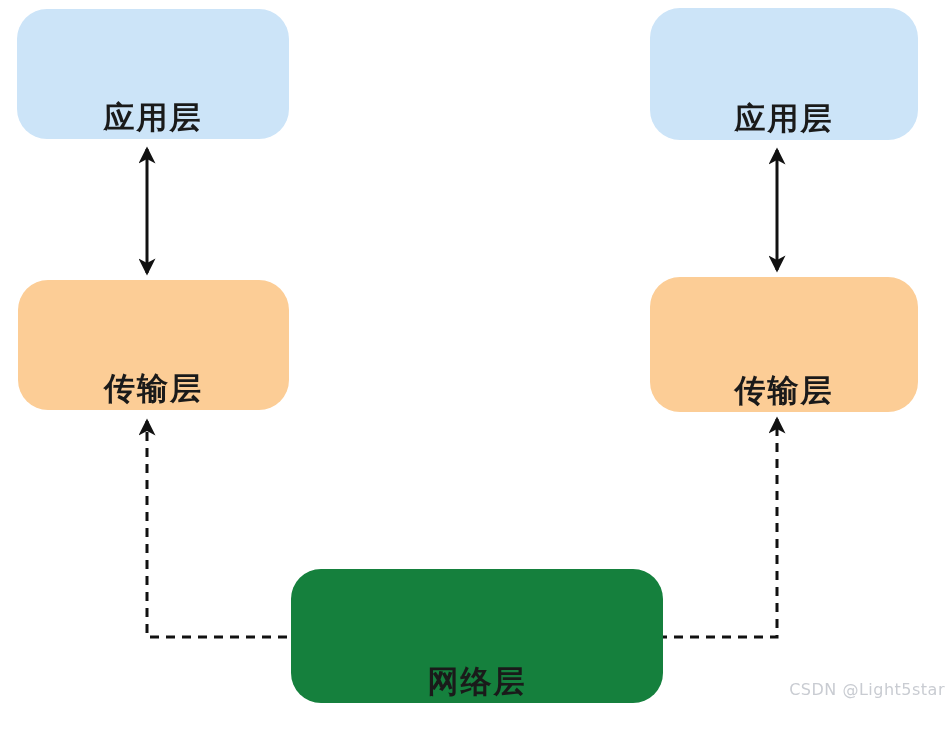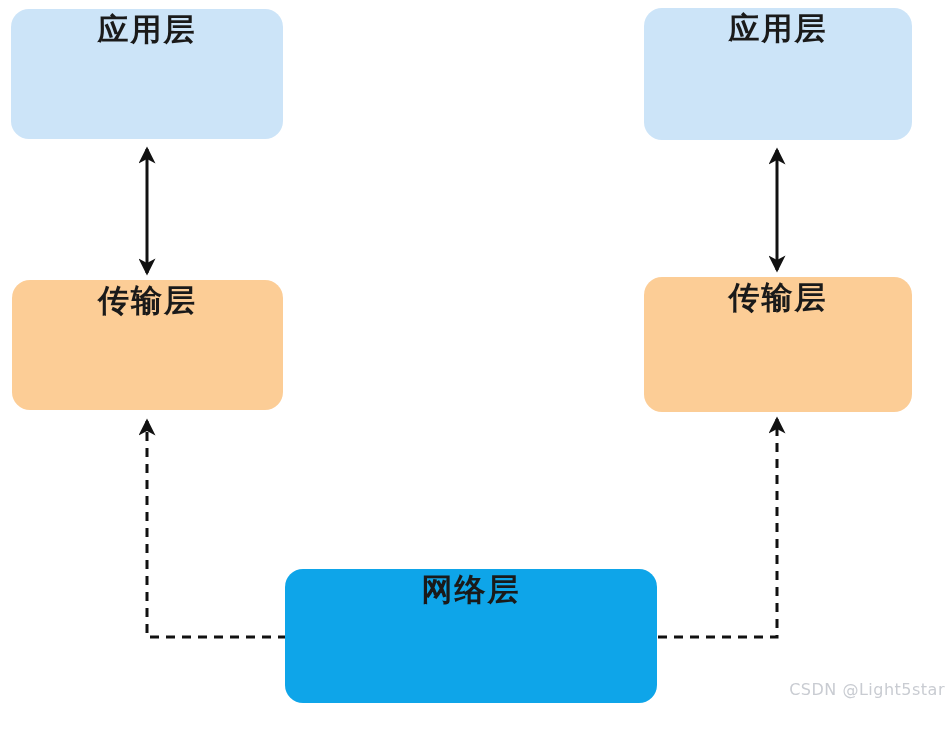--- a/index.html
+++ b/index.html
@@ -18,25 +18,26 @@
   .edges-layer {
     position: absolute;
     left: 0;
     top: 0;
     width: 949px;
     height: 731px;
     pointer-events: none;
   }
   .node {
     position: absolute;
-    border-radius: 18px;
+    border-radius: 30px;
     display: flex;
-    align-items: flex-start;
+    align-items: flex-end;
     justify-content: center;
     box-sizing: border-box;
+    margin-left: 6px;
   }
   .node .label {
     font-size: 31px;
     font-weight: 600;
     color: #1a1a1a;
     letter-spacing: 2px;
   }
   .node-app-left       { left: 11px;  top: 9px;   width: 272px; height: 130px; }
   .node-transport-left { left: 12px;  top: 280px; width: 271px; height: 130px; }
   .node-app-right      { left: 644px; top: 8px;   width: 268px; height: 132px; }
@@ -93,19 +94,19 @@
   </div>
 
   <div class="node node-app-right" style="background: rgb(204, 228, 248);">
     <span class="label">应用层</span>
   </div>
 
   <div class="node node-transport-right" style="background: rgb(252, 205, 150);">
     <span class="label">传输层</span>
   </div>
 
-  <div class="node node-network" style="background: #0ea5e9;">
+  <div class="node node-network" style="background: #15803d;">
     <span class="label">网络层</span>
   </div>
 
   <div class="watermark" style="color: rgb(201, 204, 210);">CSDN @Light5star</div>
 
 </div>
 
 </body></html>

